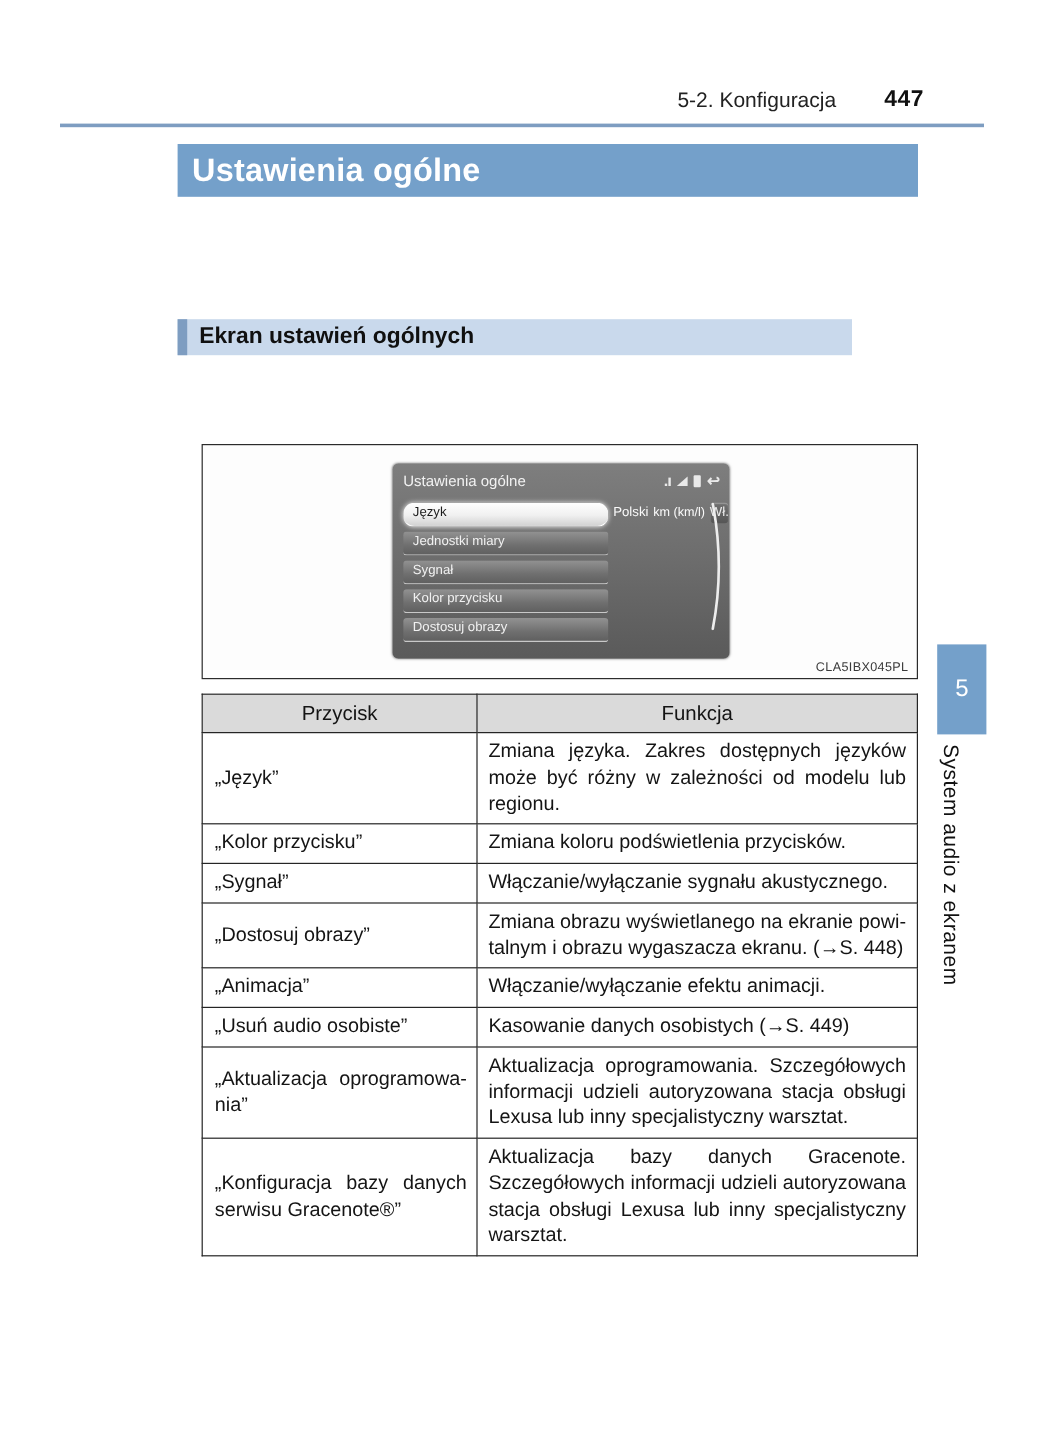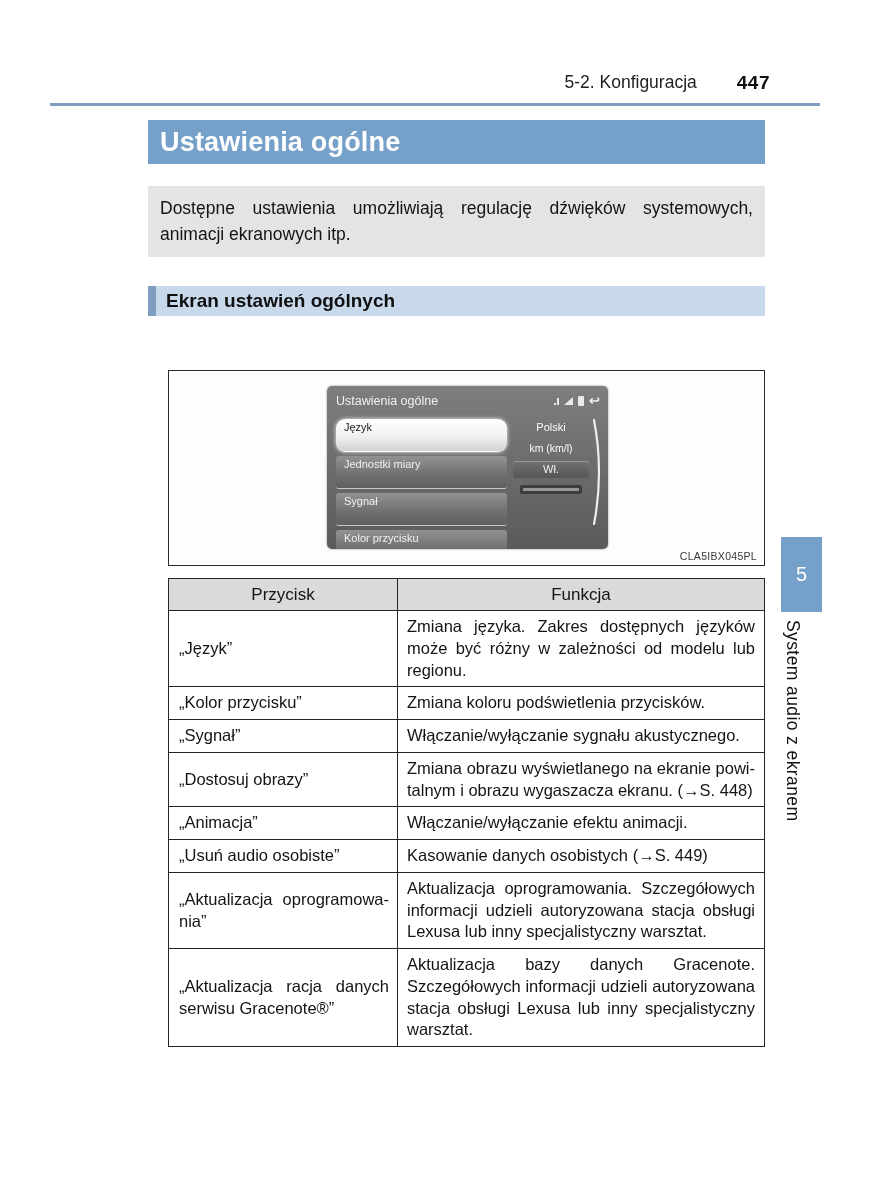--- a/index.html
+++ b/index.html
@@ -4,34 +4,34 @@
 <style>
   html,body{margin:0;padding:0;}
   body{
     width:877px;height:1200px;background:#ffffff;
     font-family:"Liberation Sans", sans-serif;color:#1a1a1a;
     position:relative;overflow:hidden;
   }
   .page{position:absolute;inset:0;width:877px;height:1200px;background:#fff;}
 
   
-  .page-header{position:absolute;top:72px;right:107px;display:flex;align-items:flex-start;gap:40px;margin-left:12px;}
+  .page-header{position:absolute;top:72px;right:107px;display:flex;align-items:center;gap:40px;margin-left:12px;}
   .breadcrumb{font-size:17.5px;color:#222;}
   .page-number{font-size:19px;font-weight:bold;color:#111;letter-spacing:.5px;}
   .head-rule{position:absolute;top:103px;left:50px;width:770px;height:3px;background:#7e9dc1;}
 
   
   .title-bar{position:absolute;top:120px;left:148px;width:617px;height:44px;background:#74a0ca;
     color:#fff;font-size:27px;font-weight:bold;line-height:44px;padding-left:12px;box-sizing:border-box;
     letter-spacing:.2px;}
   .intro-box{position:absolute;top:186px;left:148px;width:617px;box-sizing:border-box;background:#e4e4e4;
     padding:9px 12px;font-size:17.5px;line-height:1.5;text-align:justify;color:#141414;}
-  .section-header{position:absolute;top:266px;left:148px;width:617px;height:30px;box-sizing:border-box;
+  .section-header{position:absolute;top:266px;left:148px;width:562px;height:30px;box-sizing:border-box;
     background:#c9d9ec;border-left:8px solid #7e9dc1;font-size:19px;font-weight:bold;line-height:29px;
-    padding-left:10px;color:#101010;margin-top:20px;}
+    padding-left:10px;color:#101010;}
   .path-para{position:absolute;top:306px;left:148px;width:617px;font-size:17.5px;line-height:1.55;color:#141414;}
   .path-line1{text-align:justify;text-align-last:justify;}
 
   
   .figure{position:absolute;top:370px;left:168px;width:597px;height:196px;border:1px solid #2b2b2b;
     background:#fdfdfd;box-sizing:border-box;}
   .screen{position:absolute;left:158px;top:15px;width:281px;height:163px;border-radius:5px;overflow:hidden;
     background:linear-gradient(180deg,#7e7e7e 0%,#6e6e6e 45%,#5a5a5a 100%);
     box-shadow:0 0 2px rgba(0,0,0,.5);}
   .screen-head{position:absolute;left:0;top:0;right:0;height:26px;display:flex;align-items:center;
@@ -39,27 +39,27 @@
   .screen-title{font-size:12.5px;color:#f2f2f2;}
   .screen-icons{display:flex;align-items:center;gap:5px;}
   .ic-phone{display:flex;align-items:flex-end;gap:1px;}
   .ic-phone .p-dot{display:block;width:2px;height:2px;background:#e9e9e9;}
   .ic-phone .p-bar{display:block;width:2px;height:7px;background:#e9e9e9;}
   .ic-signal{width:0;height:0;border-left:9px solid transparent;border-bottom:8px solid #e9e9e9;}
   .ic-battery{width:6px;height:10px;background:#e9e9e9;border-radius:1px;}
   .ic-return{font-size:13px;line-height:10px;color:#e9e9e9;font-weight:bold;}
 
   .menu-col{position:absolute;left:9px;top:33px;width:171px;display:flex;flex-direction:column;gap:4px;}
-  .menu-btn{height:33px;border-radius:3px;font-size:11px;line-height:17px;padding-left:8px;color:#f1f1f1;
+  .menu-btn{height:20px;border-radius:3px;font-size:11px;line-height:17px;padding-left:8px;color:#f1f1f1;
     background:linear-gradient(180deg,#929292,#6f6f6f 60%,#606060);
     border-bottom:1px solid #c9c9c9;box-sizing:border-box;white-space:nowrap;}
   .menu-btn.highlight{background:linear-gradient(180deg,#ffffff,#f0f0f0 55%,#d2d2d2);color:#1b1b1b;
     border-radius:9px;border-bottom:1px solid #fff;box-shadow:0 0 4px rgba(255,255,255,.9);}
 
-  .value-col{position:absolute;left:184px;top:33px;width:80px;display:flex;flex-direction:column;gap:4px;
+  .value-col{position:absolute;left:184px;top:33px;width:80px;display:flex;flex-direction:row;gap:4px;
     align-items:center;}
   .val{height:17px;line-height:17px;font-size:11px;color:#fafafa;text-align:center;white-space:nowrap;}
   .val.small{font-size:10.5px;}
   .val-btn{width:76px;height:17px;line-height:17px;border-radius:3px;font-size:11px;color:#ececec;text-align:center;
     background:linear-gradient(180deg,#717171,#565656);box-shadow:inset 0 1px 1px rgba(255,255,255,.3);}
   .slider{width:62px;height:9px;background:#3d3d3d;border-radius:2px;margin-top:3px;
     display:flex;align-items:center;justify-content:center;}
   .slider .fill{width:56px;height:3px;background:#979797;}
   .scroll-arc{position:absolute;right:3px;top:32px;}
   .figure-code{position:absolute;right:7px;bottom:3px;font-size:10.5px;color:#3a3a3a;letter-spacing:.3px;}
@@ -85,21 +85,20 @@
 <div class="page">
 
   <div class="page-header">
     <span class="breadcrumb">5-2. Konfiguracja</span>
     <span class="page-number">447</span>
   </div>
   <div class="head-rule"></div>
 
   <div class="title-bar">Ustawienia ogólne</div>
 
-  <div class="intro-box">Dostępne ustawienia umożliwiają regulację dźwięków systemowych, animacji ekranowych itp.</div>
 
   <div class="section-header">Ekran ustawień ogólnych</div>
 
 
   <div class="figure">
     <div class="screen">
       <div class="screen-head">
         <span class="screen-title">Ustawienia ogólne</span>
         <span class="screen-icons">
           <span class="ic-phone">
@@ -167,21 +166,21 @@
       </tr>
       <tr>
         <td>„Usuń audio osobiste”</td>
         <td class="fn">Kasowanie danych osobistych (→S. 449)</td>
       </tr>
       <tr>
         <td>„Aktualizacja oprogramowa­nia”</td>
         <td class="fn">Aktualizacja oprogramowania. Szczegółowych informacji udzieli autoryzowana stacja obsługi Lexusa lub inny specjalistyczny warsztat.</td>
       </tr>
       <tr>
-        <td>„Aktualizacja racja danych serwisu Gracenote®”</td>
+        <td>„Konfiguracja bazy danych serwisu Gracenote®”</td>
         <td class="fn">Aktualizacja bazy danych Gracenote. Szczegóło­wych informacji udzieli autoryzowana stacja obsługi Lexusa lub inny specjalistyczny warsztat.</td>
       </tr>
     </tbody>
   </table>
 
   <div class="chapter-tab">5</div>
   <div class="chapter-title">System audio z ekranem</div>
 
 </div>
 

